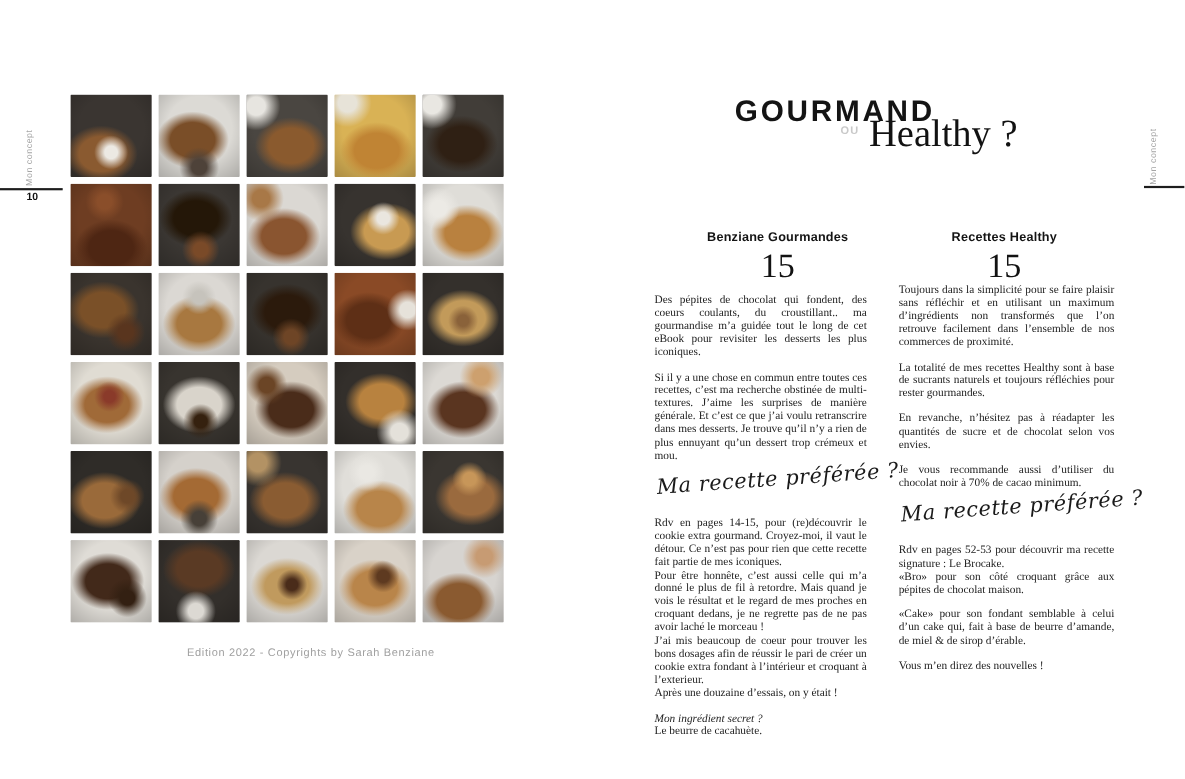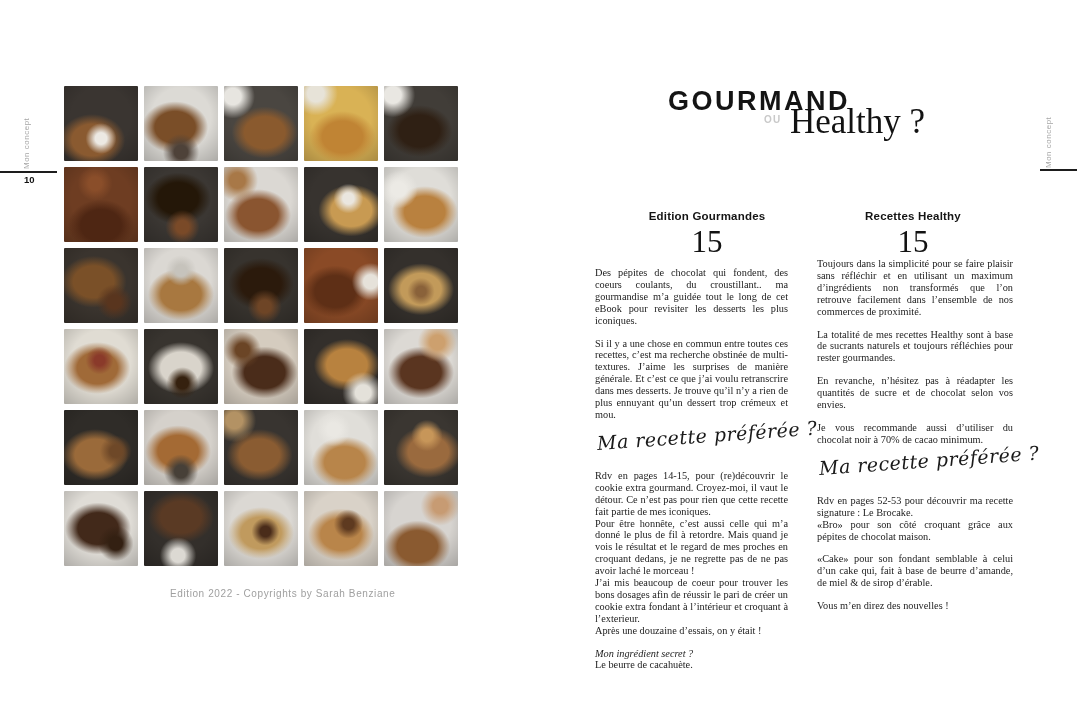--- a/index.html
+++ b/index.html
@@ -122,21 +122,21 @@
       <div class="tile" style="background-color: rgb(215, 212, 208); background-image: radial-gradient(circle at 76% 20%, rgb(199, 155, 115) 0px, rgb(199, 155, 115) 9%, rgba(0, 0, 0, 0) 24%), radial-gradient(62% 48% at 45% 74%, rgb(138, 90, 48) 0px, rgb(138, 90, 48) 44%, rgba(0, 0, 0, 0) 72%), radial-gradient(circle at 50% 42%, rgba(0, 0, 0, 0) 52%, rgba(0, 0, 0, 0.22) 100%);"></div>
     </div>
   <div class="caption">Edition 2022 - Copyrights by Sarah Benziane</div>
 
   <div class="title-word1">GOURMAND</div>
   <div class="title-ou">OU</div>
   <div class="title-word2">Healthy ?</div>
 
   <div class="count count-left">15</div>
   <div class="count count-right">15</div>
-  <div class="colhead colhead-left">Edition Gourmandes</div>
+  <div class="colhead colhead-left">Benziane Gourmandes</div>
   <div class="colhead colhead-right">Recettes Healthy</div>
 
   <div class="textcol col-left" id="col-left">
       <p class="blk-para">Des pépites de chocolat qui fondent, des coeurs coulants, du croustillant.. ma gourmandise m’a guidée tout le long de cet eBook pour revisiter les desserts les plus iconiques.</p>
       <p class="blk-para">Si il y a une chose en commun entre toutes ces recettes, c’est ma recherche obstinée de multi-textures. J’aime les surprises de manière générale. Et c’est ce que j’ai voulu retranscrire dans mes desserts. Je trouve qu’il n’y a rien de plus ennuyant qu’un dessert trop crémeux et mou.</p>
       <div class="blk-script">Ma recette préférée ?</div>
       <p class="blk-tight">Rdv en pages 14-15, pour (re)découvrir le cookie extra gourmand. Croyez-moi, il vaut le détour. Ce n’est pas pour rien que cette recette fait partie de mes iconiques.</p>
       <p class="blk-tight">Pour être honnête, c’est aussi celle qui m’a donné le plus de fil à retordre. Mais quand je vois le résultat et le regard de mes proches en croquant dedans, je ne regrette pas de ne pas avoir laché le morceau !</p>
       <p class="blk-tight">J’ai mis beaucoup de coeur pour trouver les bons dosages afin de réussir le pari de créer un cookie extra fondant à l’intérieur et croquant à l’exterieur.</p>
       <p class="blk-para">Après une douzaine d’essais, on y était !</p>

